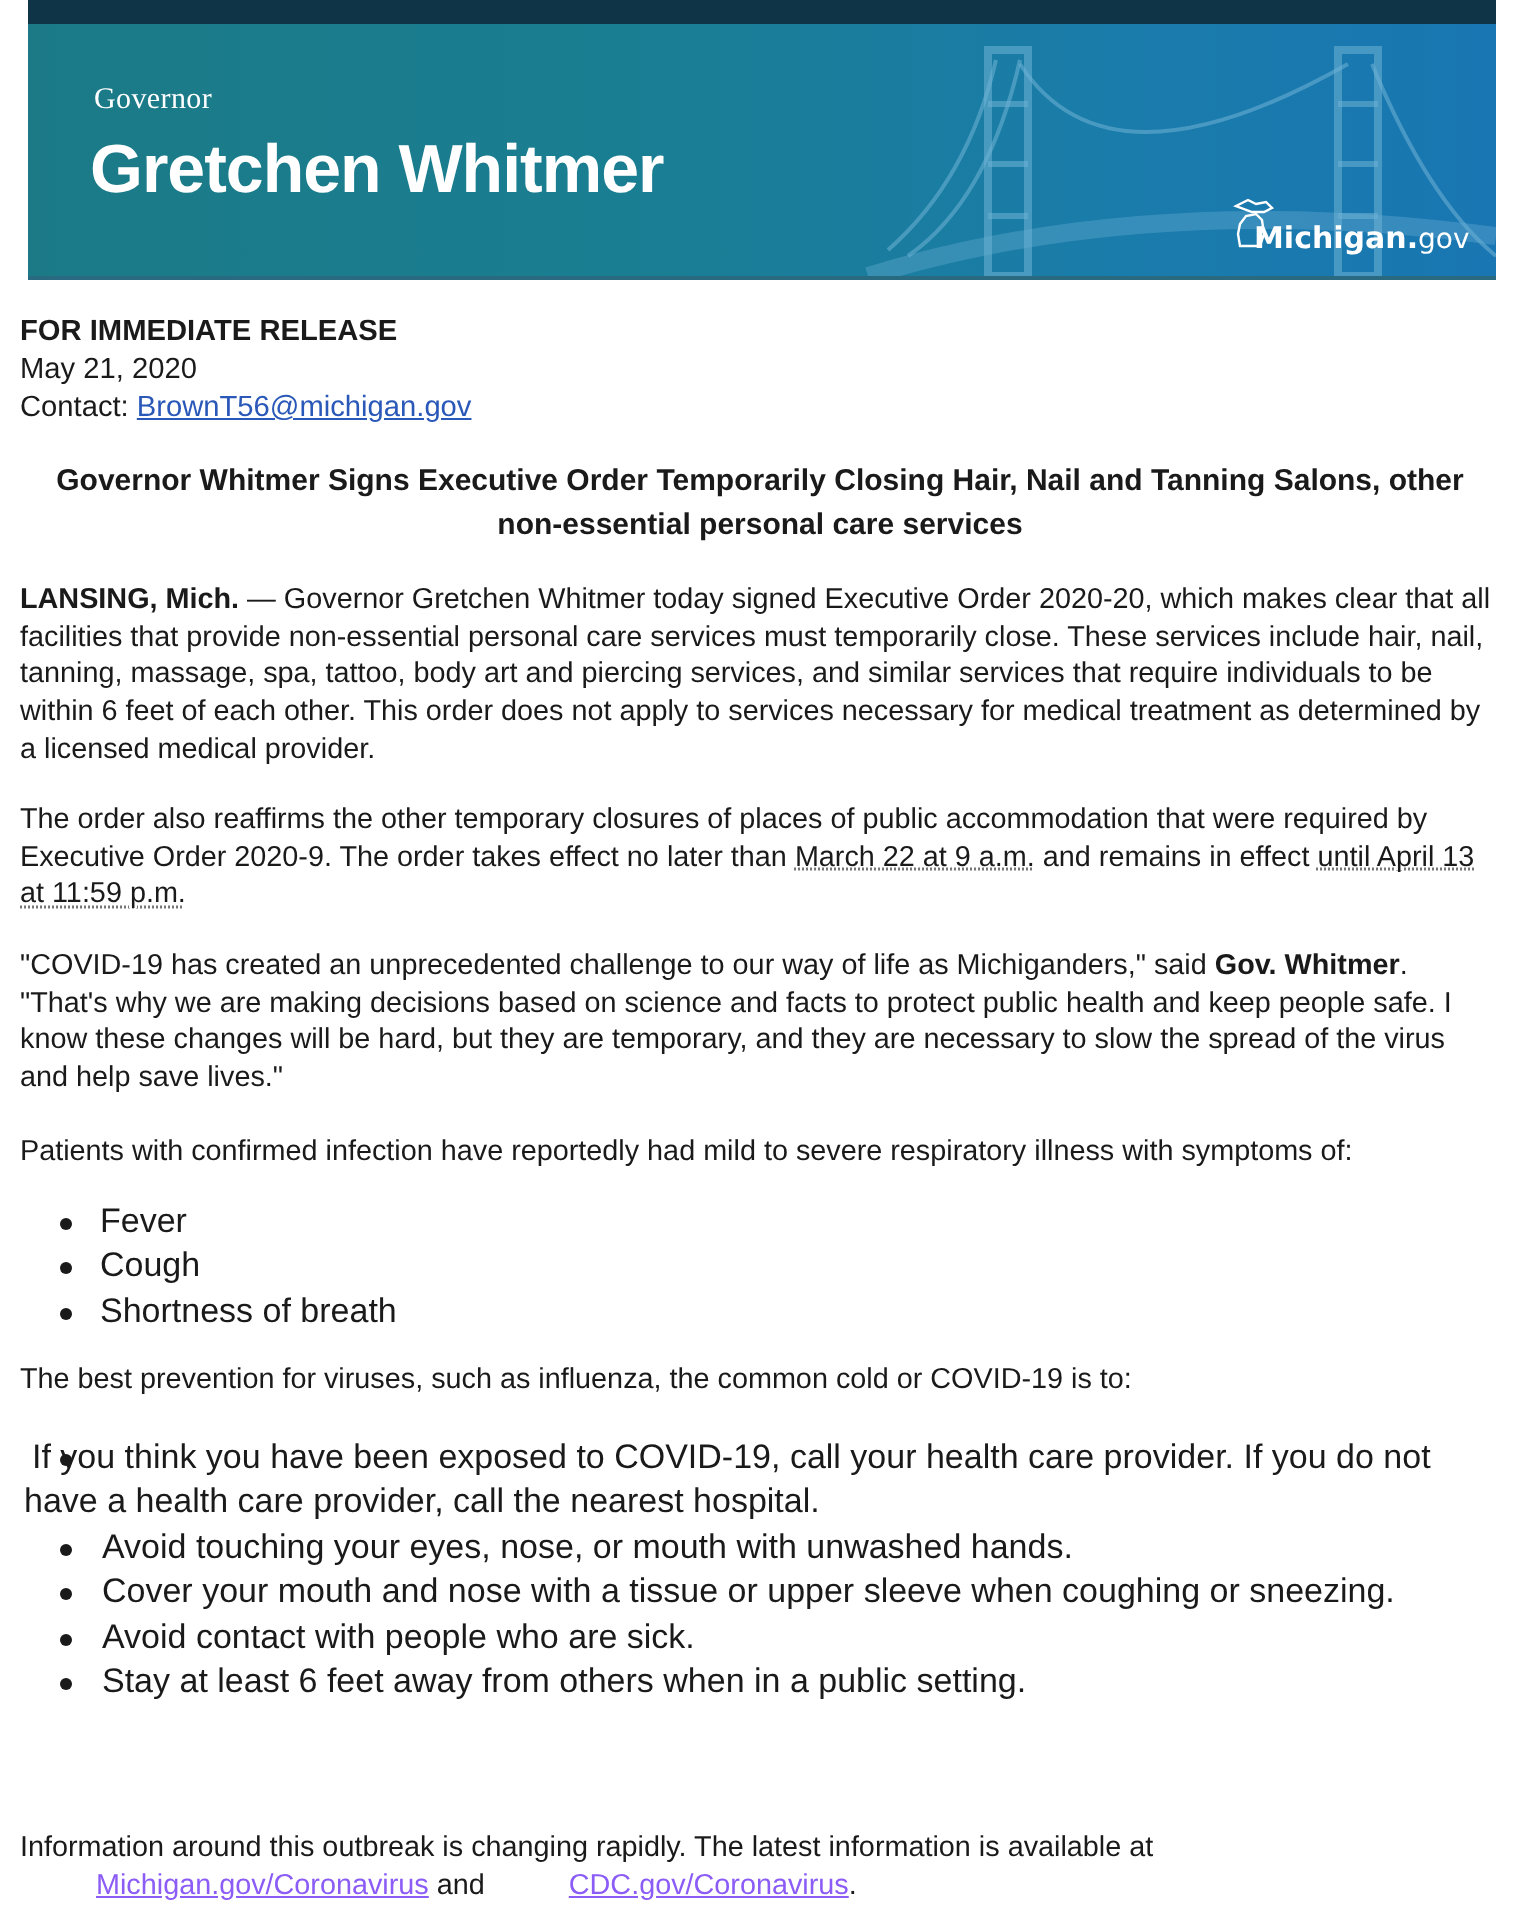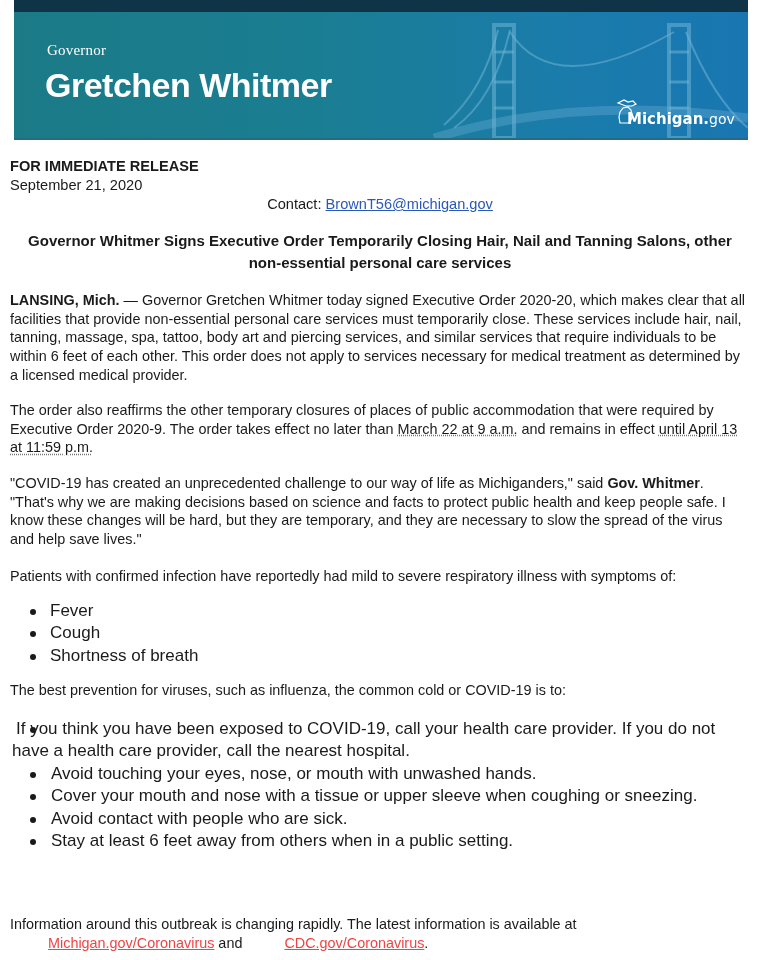--- a/index.html
+++ b/index.html
@@ -15,33 +15,33 @@
   .gov-name { position: absolute; left: 31px; top: 66px; color: #ffffff; font-size: 34px;
               font-weight: bold; font-family: Liberation Sans, sans-serif; letter-spacing: -0.5px; }
   .mi-logo { position: absolute; left: 613px; top: 110px; color: #ffffff; font-size: 15px;
              font-weight: bold; font-family: "DejaVu Sans", sans-serif; }
   .mi-logo .gov { font-weight: normal; font-size: 14px; }
   .mi-logo .dot { color: #ffffff; }
 
   .block { position: absolute; left: 10px; width: 740px; font-size: 14.6px; line-height: 19px; }
   .release { top: 157px; font-weight: bold; }
   .date { top: 176px; }
-  .contact { top: 195px; text-align: center; }
+  .contact { top: 195px; }
   a.email { color: #2a58b8; text-decoration: underline; }
   .headline { position: absolute; left: 10px; top: 230px; width: 740px; text-align: center;
               font-weight: bold; font-size: 15px; line-height: 22px; }
   .para { position: absolute; left: 10px; width: 740px; font-size: 14.4px; line-height: 18.7px; }
   .p1 { top: 291px; }
   .p2 { top: 401px; }
   .p3 { top: 474px; }
   .p4 { top: 567px; }
   .p5 { top: 681px; }
   .p6 { top: 915px; }
   .dotted { text-decoration: underline dotted #777; }
-  .ul-link { color: #ef4444; text-decoration: underline; margin-left: 38px; }
+  .ul-link { color: #8b5cf6; text-decoration: underline; margin-left: 38px; }
   ul { position: absolute; left: 0; margin: 0; padding: 0; list-style: none; width: 740px; }
   ul li { position: relative; padding-left: 50px; font-size: 17px; line-height: 22.4px; }
   ul li::before { content: ""; position: absolute; left: 30px; top: 9px; width: 6px; height: 6px;
                   border-radius: 50%; background: #1a1a1a; }
   .list1 { top: 600px; }
   .list2 { top: 718px; }
   .list2 li { padding-left: 47px; text-indent: 4px; }
   .list2 li.wrap2 { line-height: 22.4px; padding-left: 12px; }
 </style>
 </head>
@@ -74,21 +74,21 @@
       <path d="M604 103 l6 -3 4 2 5 -1 3 3 -4 2 -6 0 z"></path>
       <path d="M606 112 l3 -4 5 -1 3 3 1 7 -2 6 -10 0 -1 -6 z"></path>
     </g>
   </svg>
   <div class="gov-small">Governor</div>
   <div class="gov-name">Gretchen Whitmer</div>
   <div class="mi-logo"><span>Michigan</span><span class="dot">.</span><span class="gov">gov</span></div>
 </div>
 
 <div class="block release">FOR IMMEDIATE RELEASE</div>
-<div class="block date">September 21, 2020</div>
+<div class="block date">May 21, 2020</div>
 <div class="block contact"><span>Contact: </span><a class="email" href="#">BrownT56@michigan.gov</a></div>
 
 <div class="headline">Governor Whitmer Signs Executive Order Temporarily Closing Hair, Nail and Tanning Salons, other non-essential personal care services</div>
 
 <div class="para p1"><b>LANSING, Mich.</b><span> — Governor Gretchen Whitmer today signed Executive Order 2020-20, which makes clear that all facilities that provide non-essential personal care services must temporarily close. These services include hair, nail, tanning, massage, spa, tattoo, body art and piercing services, and similar services that require individuals to be within 6 feet of each other. This order does not apply to services necessary for medical treatment as determined by a licensed medical provider.</span></div>
 
 <div class="para p2"><span>The order also reaffirms the other temporary closures of places of public accommodation that were required by Executive Order 2020-9. The order takes effect no later than </span><span class="dotted">March 22 at 9 a.m.</span><span> and remains in effect </span><span class="dotted">until April 13 at 11:59 p.m.</span></div>
 
 <div class="para p3"><span>"COVID-19 has created an unprecedented challenge to our way of life as Michiganders," said </span><b>Gov. Whitmer</b><span>. "That's why we are making decisions based on science and facts to protect public health and keep people safe. I know these changes will be hard, but they are temporary, and they are necessary to slow the spread of the virus and help save lives."</span></div>
 

